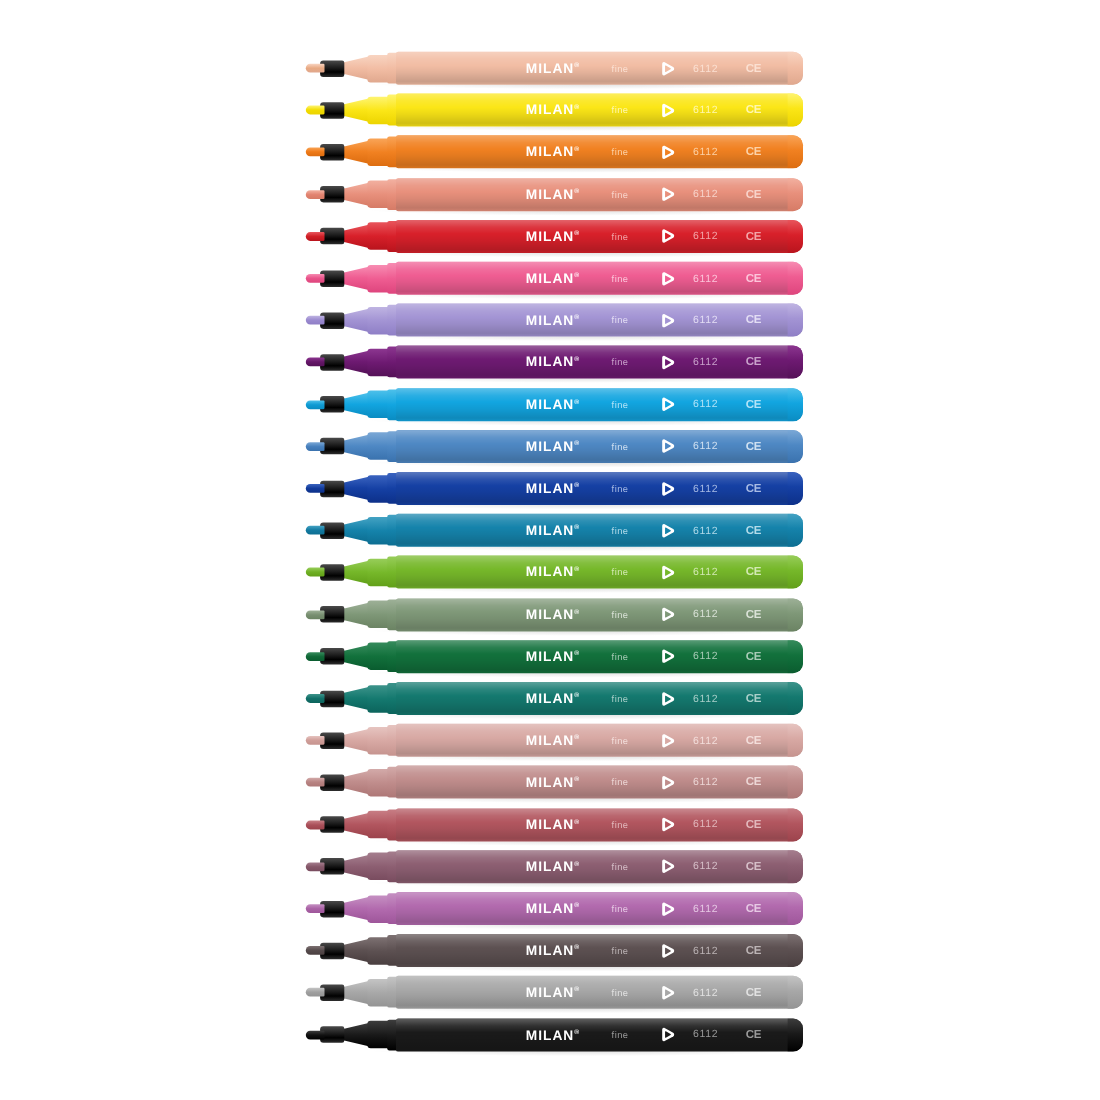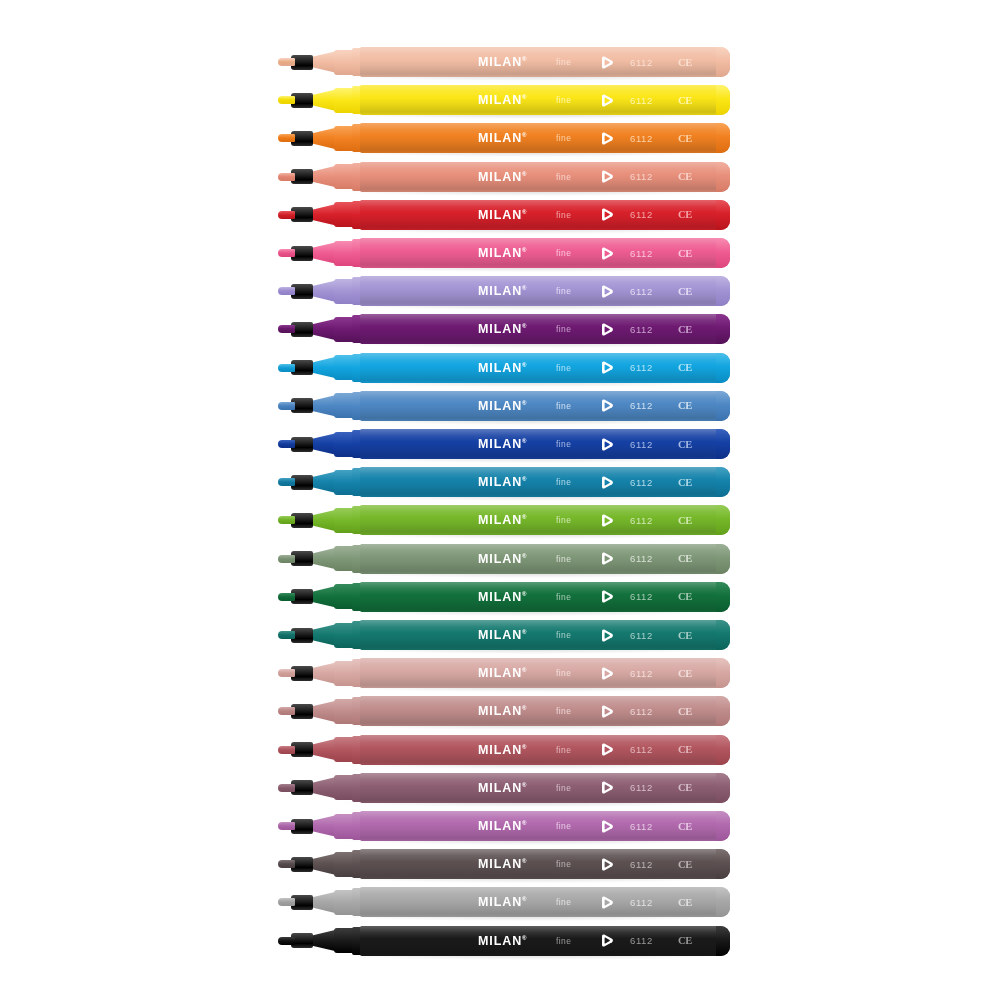--- a/index.html
+++ b/index.html
@@ -116,21 +116,20 @@
   .code{
     font-size:9.5px;
     width:48px;
     letter-spacing:.6px;
   }
   .ce{
     font-size:10.5px;
     font-weight:bold;
     letter-spacing:-.4px;
     width:30px;
-    font-family:Liberation Serif, serif;
   }
   
   .shadow{
     position:absolute;
     left:60px; top:29px;
     width:390px;height:5px;
     background:radial-gradient(ellipse at 50% 0%,rgba(0,0,0,.13) 0%,rgba(0,0,0,0) 72%);
     z-index:0;
   }
 </style>

